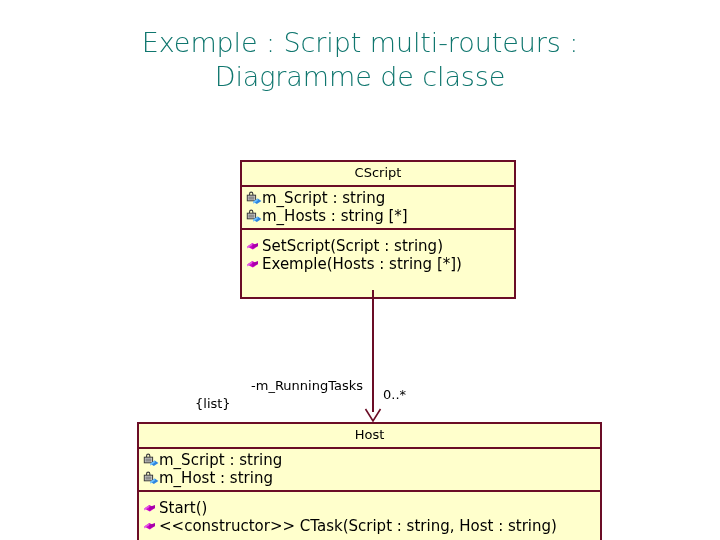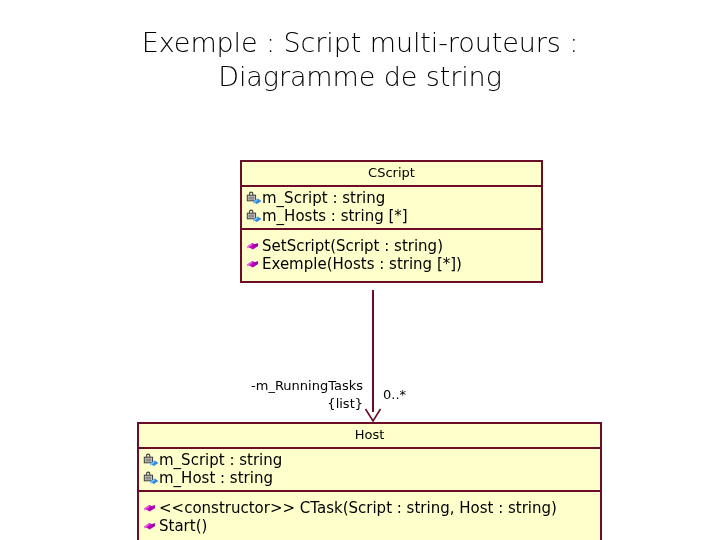--- a/index.html
+++ b/index.html
@@ -19,21 +19,21 @@
   #slide-title {
     position: absolute;
     left: 0;
     top: 26px;
     width: 720px;
     text-align: center;
     font-family: "DejaVu Sans", sans-serif;
     font-size: 27px;
     font-weight: 300;
     line-height: 34px;
-    color: #000000;
+    color: #0f766e;
     letter-spacing: -0.1px;
   }
   #slide-title .title-line {
     display: block;
     white-space: pre;
   }
 
   
   .uml-class {
     position: absolute;
@@ -99,32 +99,31 @@
     font-family: "DejaVu Sans", sans-serif;
     font-size: 13px;
     line-height: 17px;
     color: #000000;
     white-space: pre;
   }
   #assoc-role-name {
     text-align: right;
   }
   #assoc-role-qualifier {
-    text-align: right;
   }
 </style>
 </head>
 <body>
 
 <div id="slide-title">
   <span class="title-line">Exemple : Script multi-routeurs :</span>
-  <span class="title-line">Diagramme de string</span>
-</div>
-
-<div class="uml-class" id="class-cscript" style="left:240px; top:160px; width:303px;">
+  <span class="title-line">Diagramme de classe</span>
+</div>
+
+<div class="uml-class" id="class-cscript" style="left:240px; top:160px; width:276px;">
 
   <div class="uml-header">CScript</div>
 
   <div class="uml-compartment">
     <div class="uml-member">
       <span class="icon-slot">
         <svg width="17" height="17" viewBox="0 0 17 17">
           <path d="M4 4 q0-2.4 2.2-2.4 q2.2 0 2.2 2.4 l0 1.4 l-1.1 0 l0-1.4 q0-1.3-1.1-1.3 q-1.1 0-1.1 1.3 l0 1.4 l-1.1 0 z" fill="#3a3a3a"></path>
           <rect x="2.3" y="5.2" width="8.3" height="5.6" fill="#d8d8d8" stroke="#3a3a3a" stroke-width="1"></rect>
           <rect x="3.4" y="6.4" width="6" height="3.3" fill="#8e8e8e"></rect>
@@ -141,21 +140,21 @@
           <rect x="2.3" y="5.2" width="8.3" height="5.6" fill="#d8d8d8" stroke="#3a3a3a" stroke-width="1"></rect>
           <rect x="3.4" y="6.4" width="6" height="3.3" fill="#8e8e8e"></rect>
           <path d="M8.2 11.6 l4.6-3 l3.6 2.4 l-4.6 3.1 z" fill="#2e86e0"></path>
           <path d="M8.2 11.6 l4.6-3 l0 2 l-4.6 3.1 z" fill="#6cc0ff"></path>
         </svg>
       </span>
       <span class="member-text">m_Hosts : string [*]</span>
     </div>
   </div>
 
-  <div class="uml-compartment last" style="padding-top:7px; padding-bottom:8px;">
+  <div class="uml-compartment last" style="padding-top:7px; padding-bottom:24px;">
     <div class="uml-member">
       <span class="icon-slot">
         <svg width="17" height="17" viewBox="0 0 17 17">
           <path d="M2.2 8.4 l5.2-3.4 l5.6 3.1 l-5.2 3.5 z" fill="#cc00cc"></path>
           <path d="M2.2 8.4 l5.2-3.4 l0 2.1 l-5.2 3.4 z" fill="#e45ae4"></path>
           <path d="M7.4 7.1 l5.6-2.1 l0 3.1 l-5.6 2.3 z" fill="#a800a8"></path>
         </svg>
       </span>
       <span class="member-text">SetScript(Script : string)</span>
     </div>
@@ -219,26 +218,26 @@
 
   <div class="uml-compartment last" style="padding-top:7px; padding-bottom:8px;">
     <div class="uml-member">
       <span class="icon-slot">
         <svg width="17" height="17" viewBox="0 0 17 17">
           <path d="M2.2 8.4 l5.2-3.4 l5.6 3.1 l-5.2 3.5 z" fill="#cc00cc"></path>
           <path d="M2.2 8.4 l5.2-3.4 l0 2.1 l-5.2 3.4 z" fill="#e45ae4"></path>
           <path d="M7.4 7.1 l5.6-2.1 l0 3.1 l-5.6 2.3 z" fill="#a800a8"></path>
         </svg>
       </span>
+      <span class="member-text">Start()</span>
+    </div>
+    <div class="uml-member">
+      <span class="icon-slot">
+        <svg width="17" height="17" viewBox="0 0 17 17">
+          <path d="M2.2 8.4 l5.2-3.4 l5.6 3.1 l-5.2 3.5 z" fill="#cc00cc"></path>
+          <path d="M2.2 8.4 l5.2-3.4 l0 2.1 l-5.2 3.4 z" fill="#e45ae4"></path>
+          <path d="M7.4 7.1 l5.6-2.1 l0 3.1 l-5.6 2.3 z" fill="#a800a8"></path>
+        </svg>
+      </span>
       <span class="member-text">&lt;&lt;constructor&gt;&gt; CTask(Script : string, Host : string)</span>
     </div>
-    <div class="uml-member">
-      <span class="icon-slot">
-        <svg width="17" height="17" viewBox="0 0 17 17">
-          <path d="M2.2 8.4 l5.2-3.4 l5.6 3.1 l-5.2 3.5 z" fill="#cc00cc"></path>
-          <path d="M2.2 8.4 l5.2-3.4 l0 2.1 l-5.2 3.4 z" fill="#e45ae4"></path>
-          <path d="M7.4 7.1 l5.6-2.1 l0 3.1 l-5.6 2.3 z" fill="#a800a8"></path>
-        </svg>
-      </span>
-      <span class="member-text">Start()</span>
-    </div>
   </div>
 </div>
 
 </body></html>

